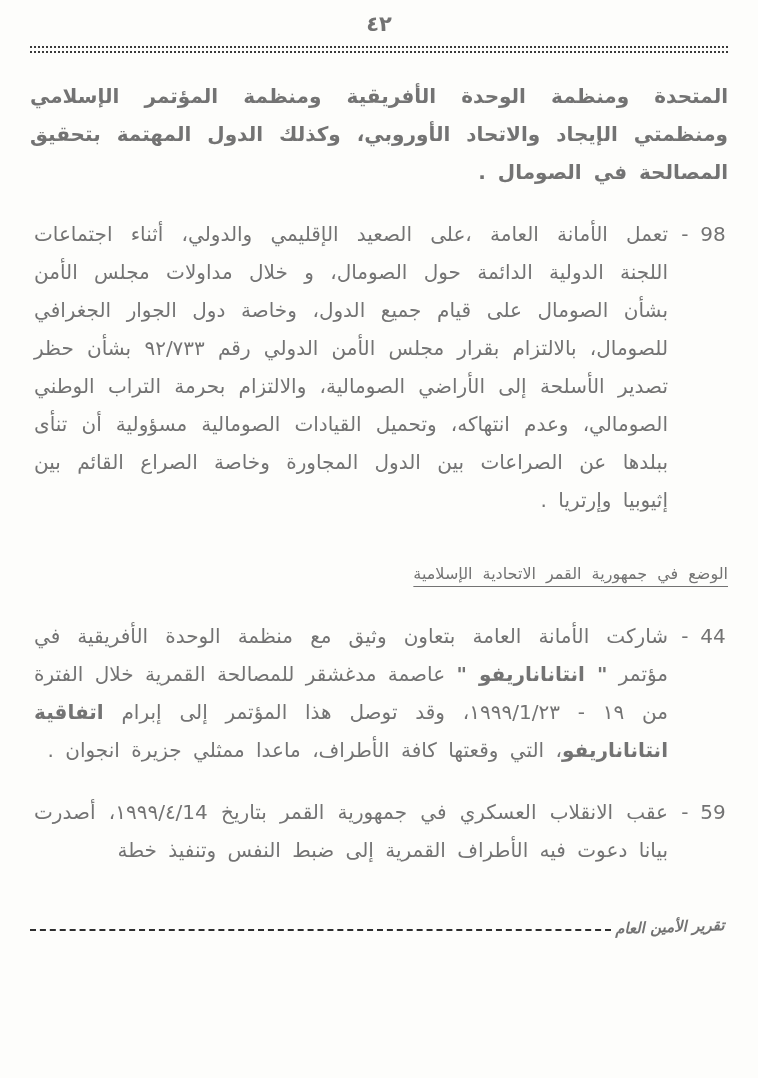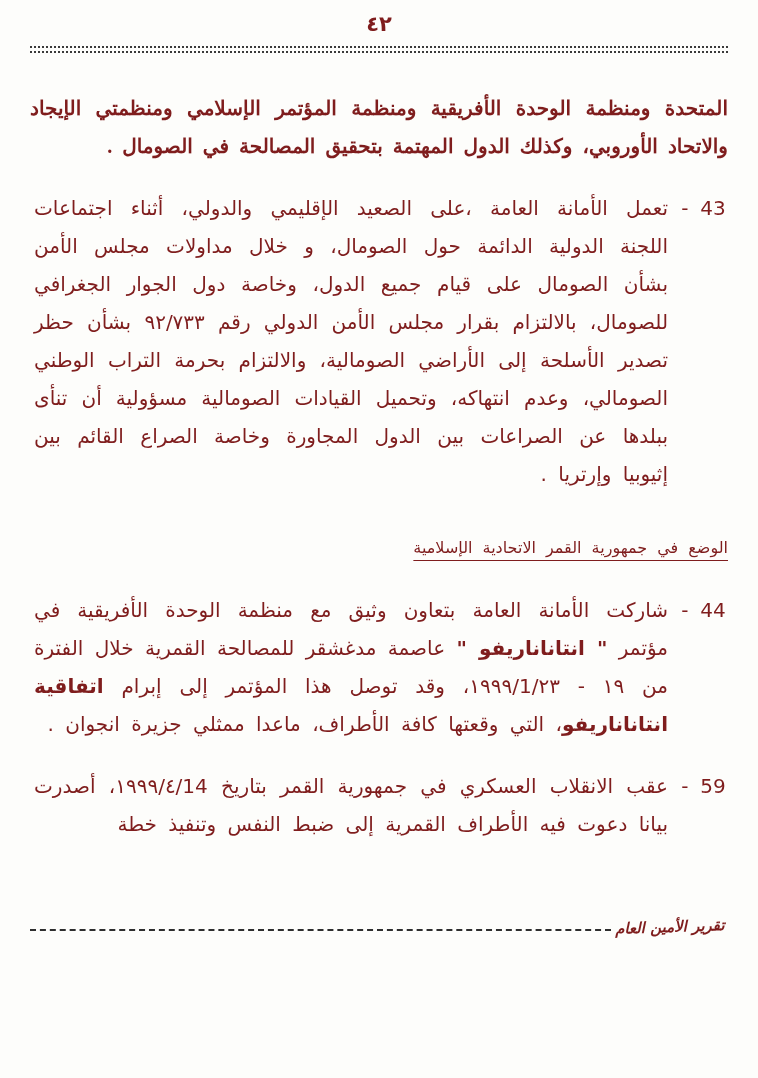--- a/index.html
+++ b/index.html
@@ -5,21 +5,21 @@
   * { box-sizing: border-box; }
   html, body {
     margin: 0; padding: 0;
     background: #e9e9e9;
     font-family: "DejaVu Sans", sans-serif;
   }
   .page {
     width: 758px; height: 1078px;
     margin: 0 auto;
     background: #fdfdfb;
-    color: #7f1d1d;
+    color: #737373;
     position: relative;
     padding: 10px 30px 0;
     overflow: hidden;
   }
   .page-number {
     text-align: center;
     font-size: 21px;
     font-weight: bold;
     letter-spacing: 2px;
     margin-top: 2px;
@@ -34,22 +34,21 @@
   .doc-body {
     direction: rtl;
     text-align: justify;
     font-size: 20px;
     line-height: 38px;
     word-spacing: 5px;
     letter-spacing: 0.2px;
   }
   .intro {
     font-weight: bold;
-    margin: 36px 0 0;
-    font-family: Liberation Serif, serif;
+    margin: 24px 0 0;
   }
   .item {
     position: relative;
     padding-right: 56px;
     margin-top: 24px;
   }
   .item-number {
     position: absolute;
     right: 2px;
     top: 0;
@@ -96,21 +95,21 @@
 
   <div class="page-number">٤٢</div>
 
   <div class="top-rule"></div>
 
   <div class="doc-body">
 
     <p class="intro">المتحدة ومنظمة الوحدة الأفريقية ومنظمة المؤتمر الإسلامي ومنظمتي الإيجاد والاتحاد الأوروبي، وكذلك الدول المهتمة بتحقيق المصالحة في الصومال .</p>
 
     <div class="item">
-      <span class="item-number">43 -</span>
+      <span class="item-number">98 -</span>
       <p class="item-text">تعمل الأمانة العامة ،على الصعيد الإقليمي والدولي، أثناء اجتماعات اللجنة الدولية الدائمة حول الصومال، و خلال مداولات مجلس الأمن بشأن الصومال على قيام جميع الدول، وخاصة دول الجوار الجغرافي للصومال، بالالتزام بقرار مجلس الأمن الدولي رقم ٩٢/٧٣٣ بشأن حظر تصدير الأسلحة إلى الأراضي الصومالية، والالتزام بحرمة التراب الوطني الصومالي، وعدم انتهاكه، وتحميل القيادات الصومالية مسؤولية أن تنأى ببلدها عن الصراعات بين الدول المجاورة وخاصة الصراع القائم بين إثيوبيا وإرتريا .</p>
     </div>
 
     <h3 class="section-heading">الوضع في جمهورية القمر الاتحادية الإسلامية</h3>
 
     <div class="item">
       <span class="item-number">44 -</span>
       <p class="item-text">
         <span>شاركت الأمانة العامة بتعاون وثيق مع منظمة الوحدة الأفريقية في مؤتمر </span><span class="bold">" انتاناناريفو "</span><span> عاصمة مدغشقر للمصالحة القمرية خلال الفترة من ١٩ - ١٩٩٩/1/٢٣، وقد توصل هذا المؤتمر إلى إبرام </span><span class="bold">اتفاقية انتاناناريفو</span><span>، التي وقعتها كافة الأطراف، ماعدا ممثلي جزيرة انجوان .</span>
       </p>

